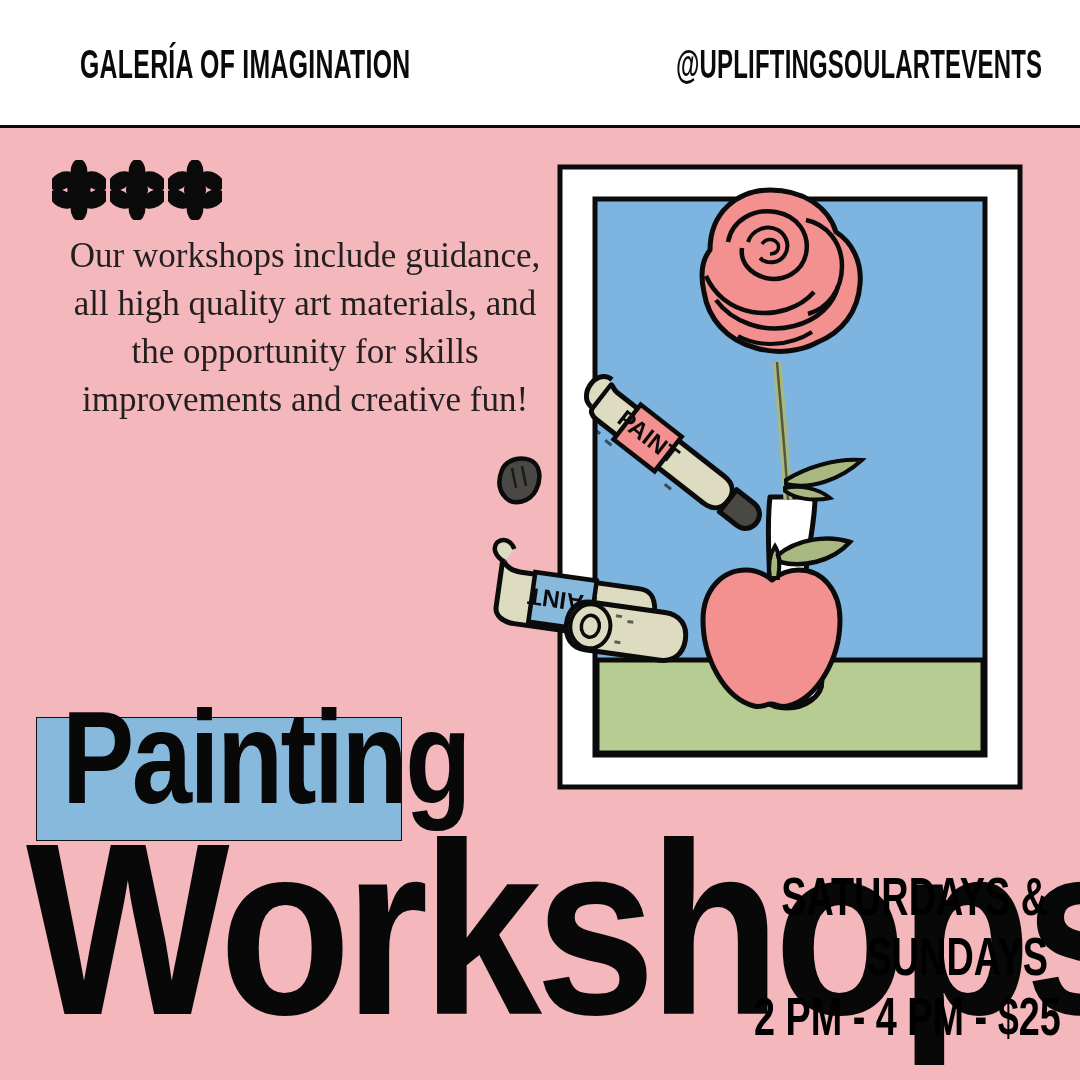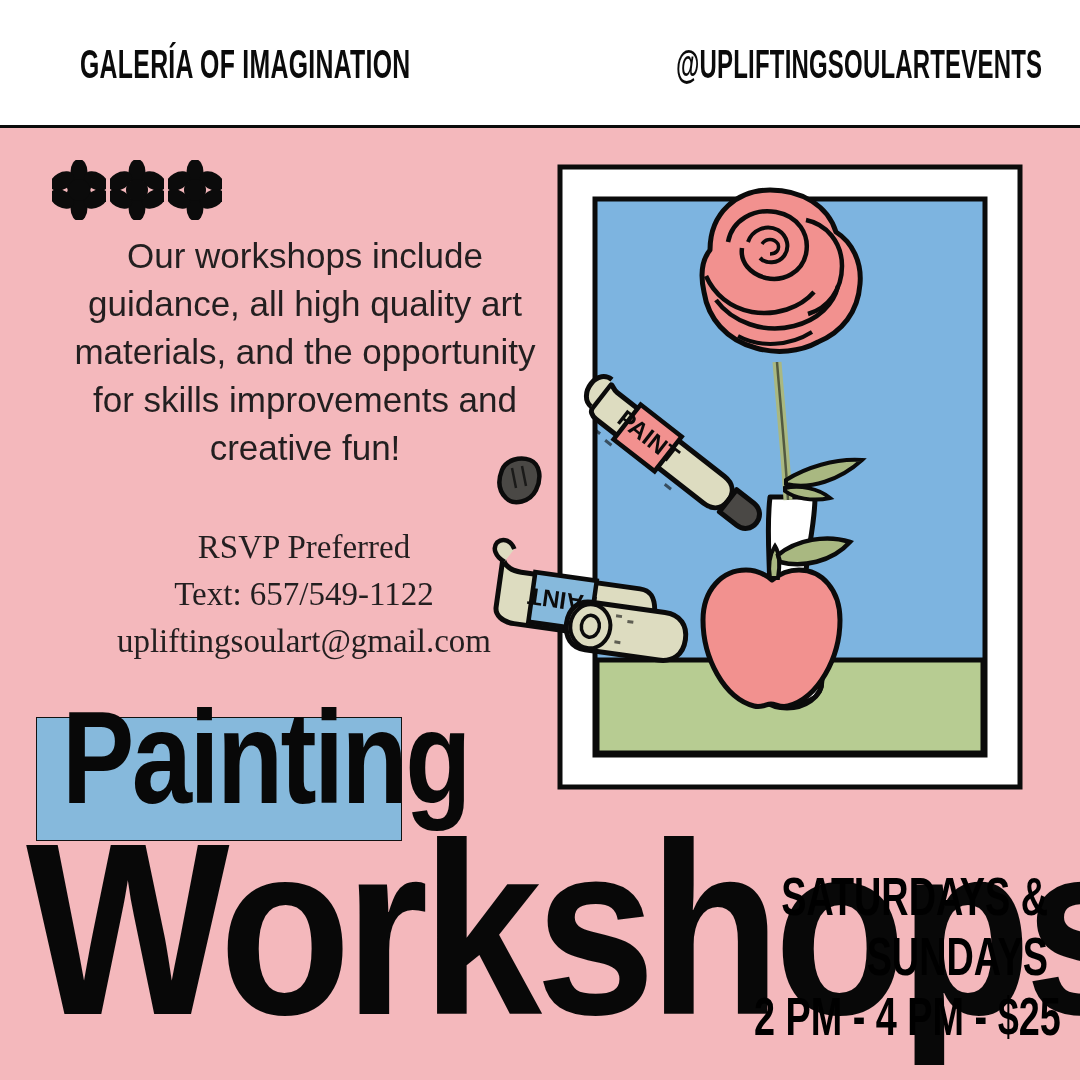--- a/index.html
+++ b/index.html
@@ -53,21 +53,21 @@
   }
   .flower{
     position:absolute;top:0;width:54px;height:60px;
   }
   .flower:nth-child(1){left:0;}
   .flower:nth-child(2){left:58px;}
   .flower:nth-child(3){left:116px;}
 
   .blurb{
     position:absolute;left:50px;top:232px;width:510px;
-    font-family:Liberation Sans, sans-serif;
+    font-family:Liberation Serif, serif;
     font-size:35px;
     line-height:48px;
     text-align:center;
     color:#231f20;
   }
 
   .rsvp{
     position:absolute;left:48px;top:524px;width:512px;
     font-family:"Liberation Serif", serif;
     font-size:33px;
@@ -176,25 +176,20 @@
         <ellipse cx="44" cy="21" rx="8.5" ry="13" transform="rotate(120 44 21)"></ellipse>
         <ellipse cx="10" cy="39" rx="8.5" ry="13" transform="rotate(120 10 39)"></ellipse>
         <ellipse cx="44" cy="39" rx="8.5" ry="13" transform="rotate(60 44 39)"></ellipse>
         <circle cx="27" cy="30" r="11"></circle>
       </g>
     </svg>
   </div>
 
   <div class="blurb">Our workshops include guidance, all high quality art materials, and the opportunity for skills improvements and creative fun!</div>
 
-  <div class="rsvp">
-    <div>RSVP Preferred</div>
-    <div>Text: 657/549-1122</div>
-    <div>upliftingsoulart@gmail.com</div>
-  </div>
 
   <div class="illo">
     <svg viewBox="0 0 580 680" xmlns="http://www.w3.org/2000/svg">
 
       <g>
         <rect x="90" y="17" width="460" height="620" fill="#FFFFFF" stroke="#0b0b0b" stroke-width="5"></rect>
         <rect x="125" y="49" width="390" height="556" fill="#7DB4E0" stroke="#0b0b0b" stroke-width="5"></rect>
       </g>
 
       <rect x="127" y="510" width="386" height="93" fill="#B7CC92" stroke="#0b0b0b" stroke-width="5"></rect>

